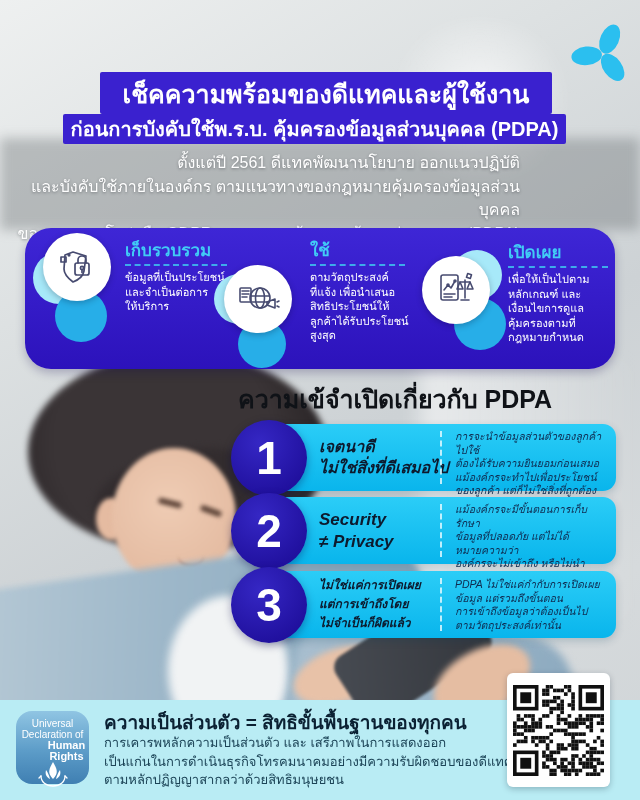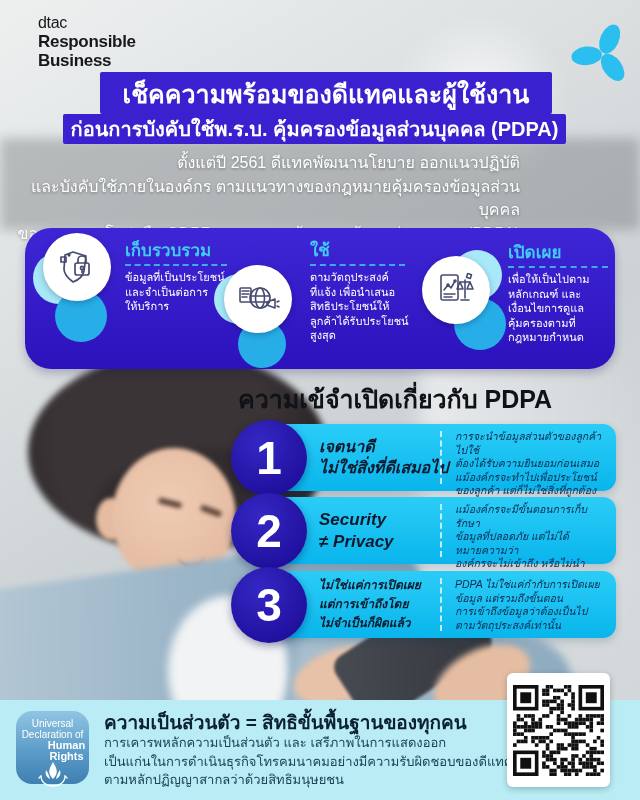--- a/index.html
+++ b/index.html
@@ -94,25 +94,20 @@
     <div class="abs smile"></div>
     <div class="abs neck"></div>
     <div class="abs denim1"></div>
     <div class="abs tee"></div>
     <div class="abs denim2"></div>
     <div class="abs hand1"></div>
     <div class="abs phone"></div>
     <div class="abs hand2"></div>
   </div>
 
-  <div class="abs brandtext">
-    <div>dtac</div>
-    <div class="b">Responsible</div>
-    <div class="b">Business</div>
-  </div>
   <svg class="abs propeller" viewBox="0 0 64 64">
     <g fill="#2bbfef">
       <ellipse cx="32" cy="18" rx="8.5" ry="14" transform="rotate(24 32 33)"></ellipse>
       <ellipse cx="32" cy="18" rx="8.5" ry="14" transform="rotate(144 32 33)"></ellipse>
       <ellipse cx="32" cy="18" rx="8.5" ry="14" transform="rotate(264 32 33)"></ellipse>
     </g>
   </svg>
 
   <div class="abs banner banner1">เช็คความพร้อมของดีแทคและผู้ใช้งาน</div>
   <div class="abs banner banner2">ก่อนการบังคับใช้พ.ร.บ. คุ้มครองข้อมูลส่วนบุคคล (PDPA)</div>

